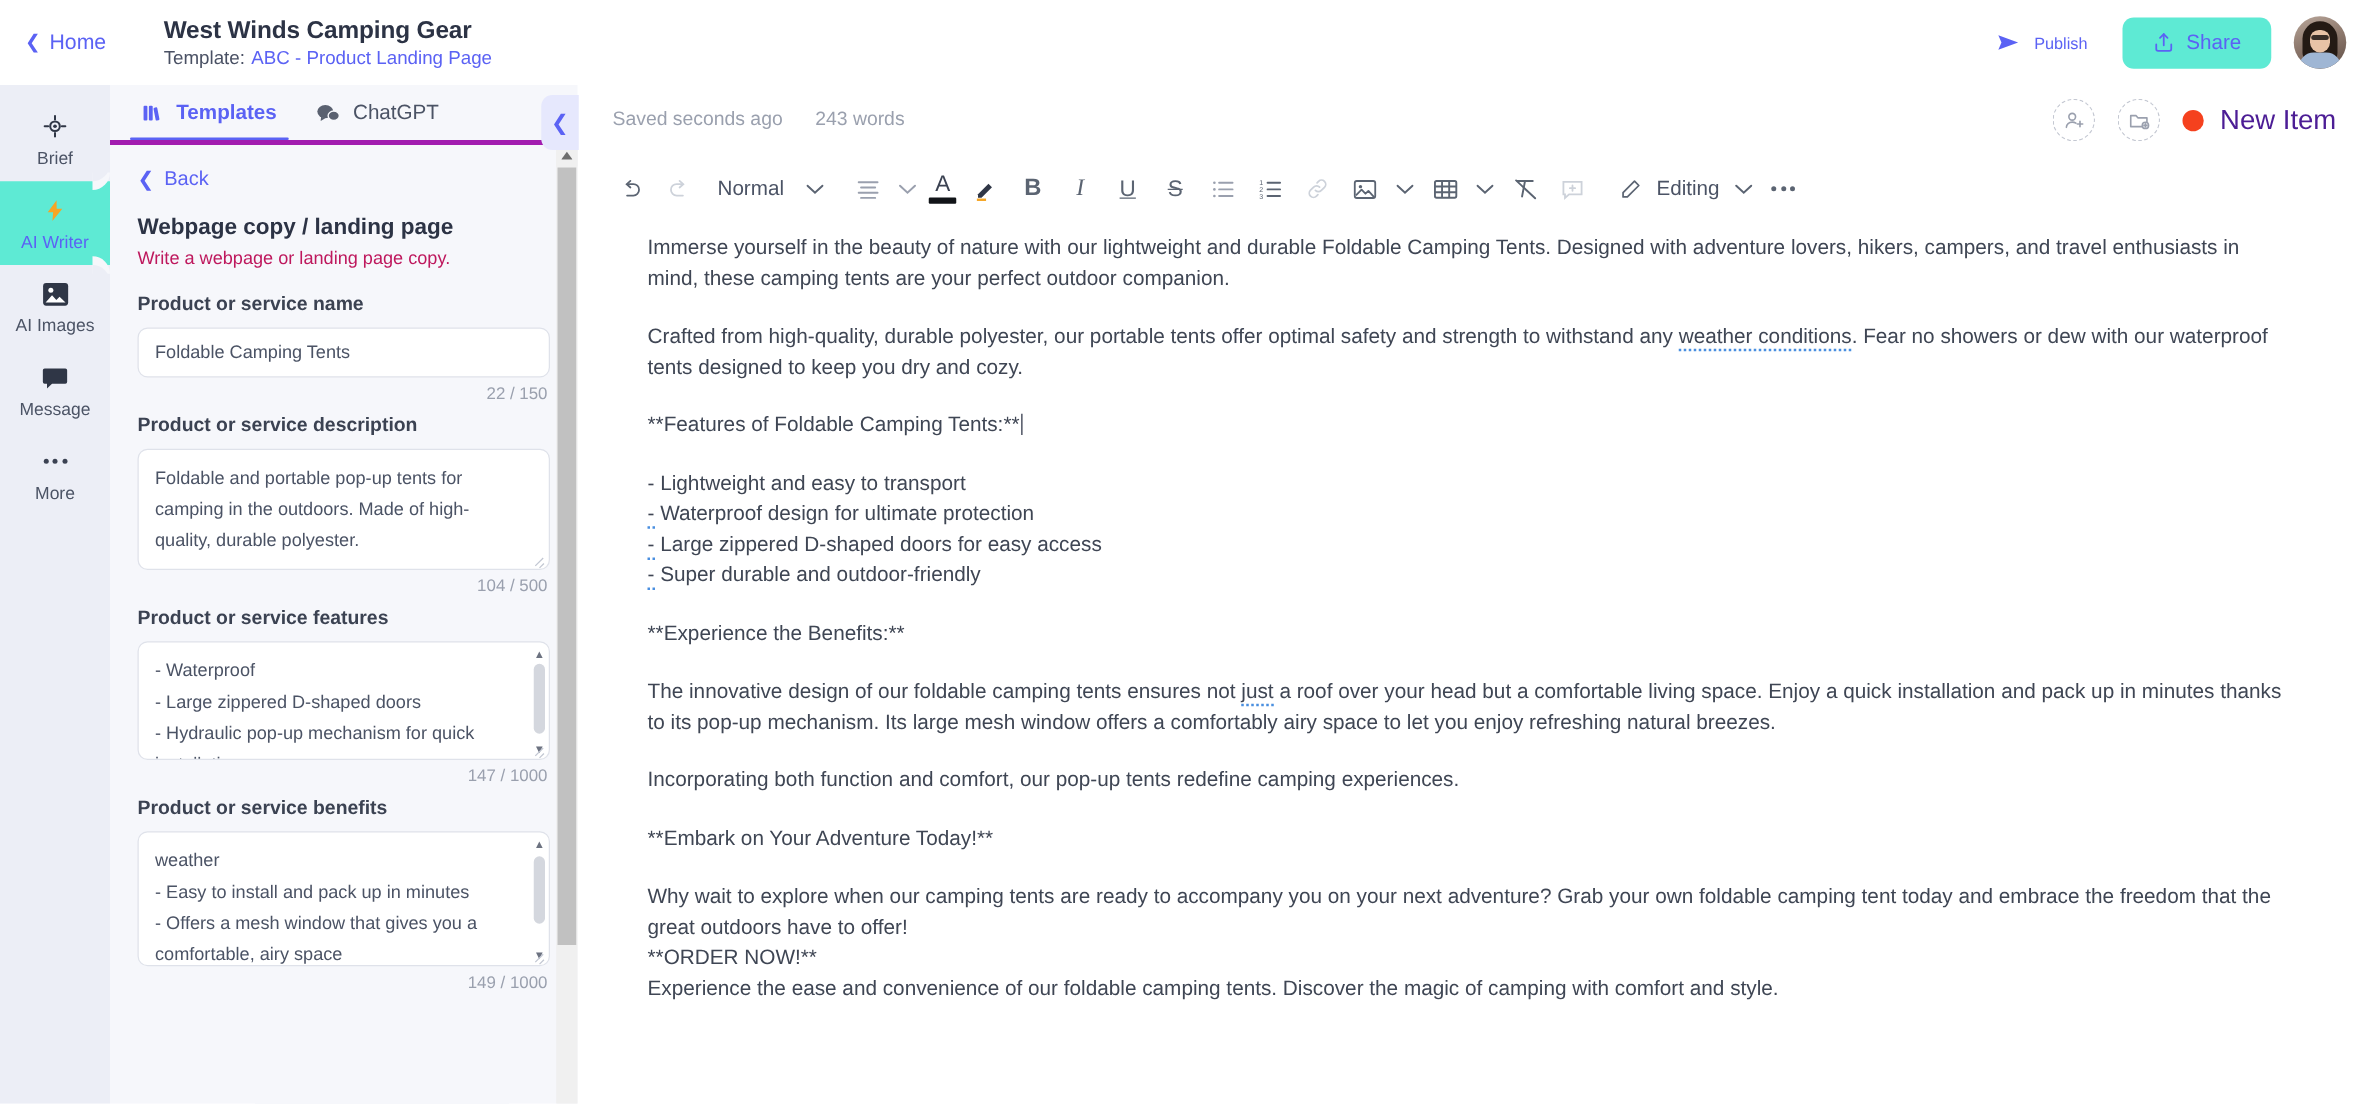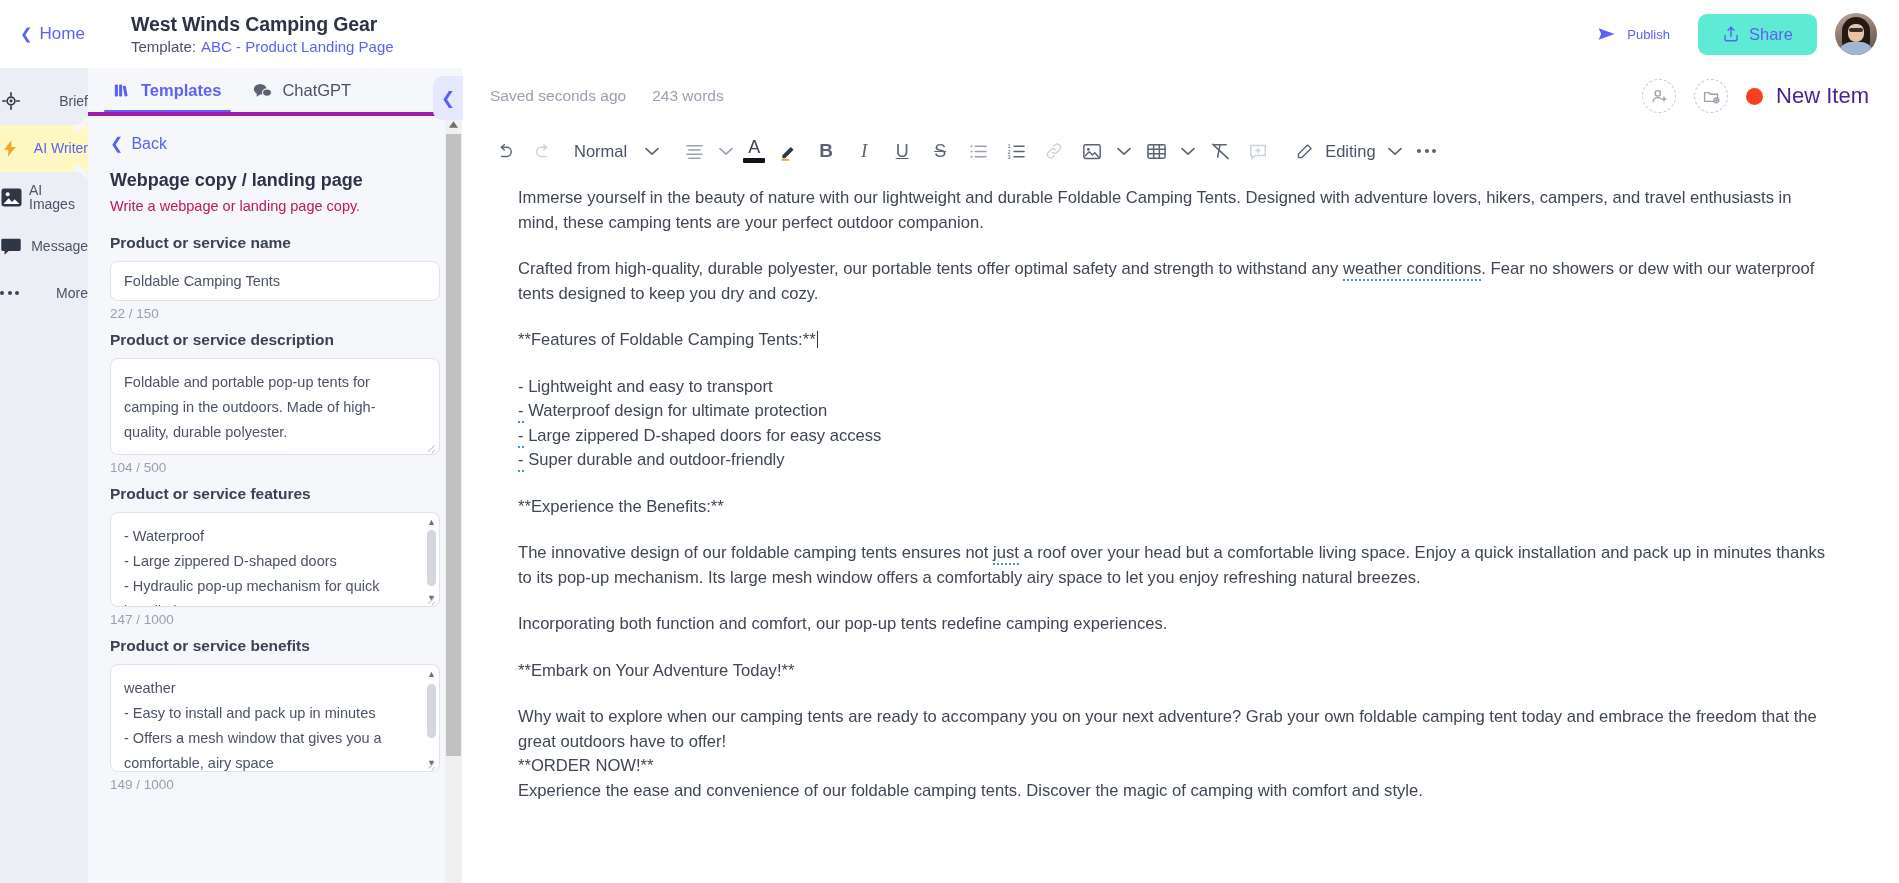--- a/index.html
+++ b/index.html
@@ -57,26 +57,26 @@
   
   .main { flex: 1 1 auto; display: flex; min-height: 0; position: relative; }
 
   
   .rail {
     width: 88px; flex: 0 0 88px; background: #eceef6;
     display: flex; flex-direction: column; align-items: center;
     padding-top: 10px; position: relative;
   }
   .rail-item {
-    width: 88px; padding: 11px 0 12px; display: flex; flex-direction: row;
+    width: 88px; padding: 11px 0 12px; display: flex; flex-direction: column;
     align-items: center; gap: 6px; cursor: pointer; position: relative; justify-content: space-between;
   }
   .rail-item .ri-ico { height: 24px; display: flex; align-items: center; justify-content: center; }
   .rail-item .ri-lbl { font-size: 14px; color: #4b5365; line-height: 1; }
-  .rail-item.active { background: #fef9c3; }
+  .rail-item.active { background: #5eead4; }
   .rail-item.active .ri-lbl { color: #5b62f4; }
   .rail-item.active::before, .rail-item.active::after {
     content: ""; position: absolute; right: 0; width: 14px; height: 14px; background: #eceef6;
   }
   .rail-item.active::before { top: -14px; border-bottom-right-radius: 14px; box-shadow: 0 7px 0 0 #f6f7fb; }
   .rail-item.active::after { bottom: -14px; border-top-right-radius: 14px; box-shadow: 0 -7px 0 0 #f6f7fb; }
   .dots-ico { display:flex; gap:3.5px; align-items:center; }
   .dots-ico i { width:4px; height:4px; border-radius:50%; background:#3b4252; display:block; }
 
   
@@ -107,21 +107,21 @@
     font-size: 16px; cursor: pointer; margin-bottom: 17px;
   }
   .panel-title { font-size: 18px; font-weight: 700; color: #2c3345; margin-bottom: 7px; }
   .panel-sub { font-size: 14.5px; color: #be185d; margin-bottom: 20px; }
   .field-label { font-size: 15.5px; font-weight: 700; color: #3b4252; margin-bottom: 9px; }
   .text-input {
     width: 100%; height: 40px; border: 1px solid #dfe2ea; border-radius: 8px;
     background: #ffffff; padding: 0 13px; font-size: 14.5px; color: #4b5365;
     font-family: inherit; outline: none;
   }
-  .counter { font-size: 13.5px; color: #9aa0ae; margin: 5px 2px 10px 0; }
+  .counter { text-align: right; font-size: 13.5px; color: #9aa0ae; margin: 5px 2px 10px 0; }
   .ta-wrap { position: relative; }
   .textarea {
     width: 100%; border: 1px solid #dfe2ea; border-radius: 8px; background: #ffffff;
     padding: 11px 22px 11px 13px; font-size: 14.5px; color: #4b5365; line-height: 25px;
     font-family: inherit; outline: none; resize: none; overflow: hidden; display: block;
   }
   .textarea.desc { height: 97px; }
   .textarea.feat { height: 95px; }
   .textarea.ben { height: 108px; }
   .ta-resize {

